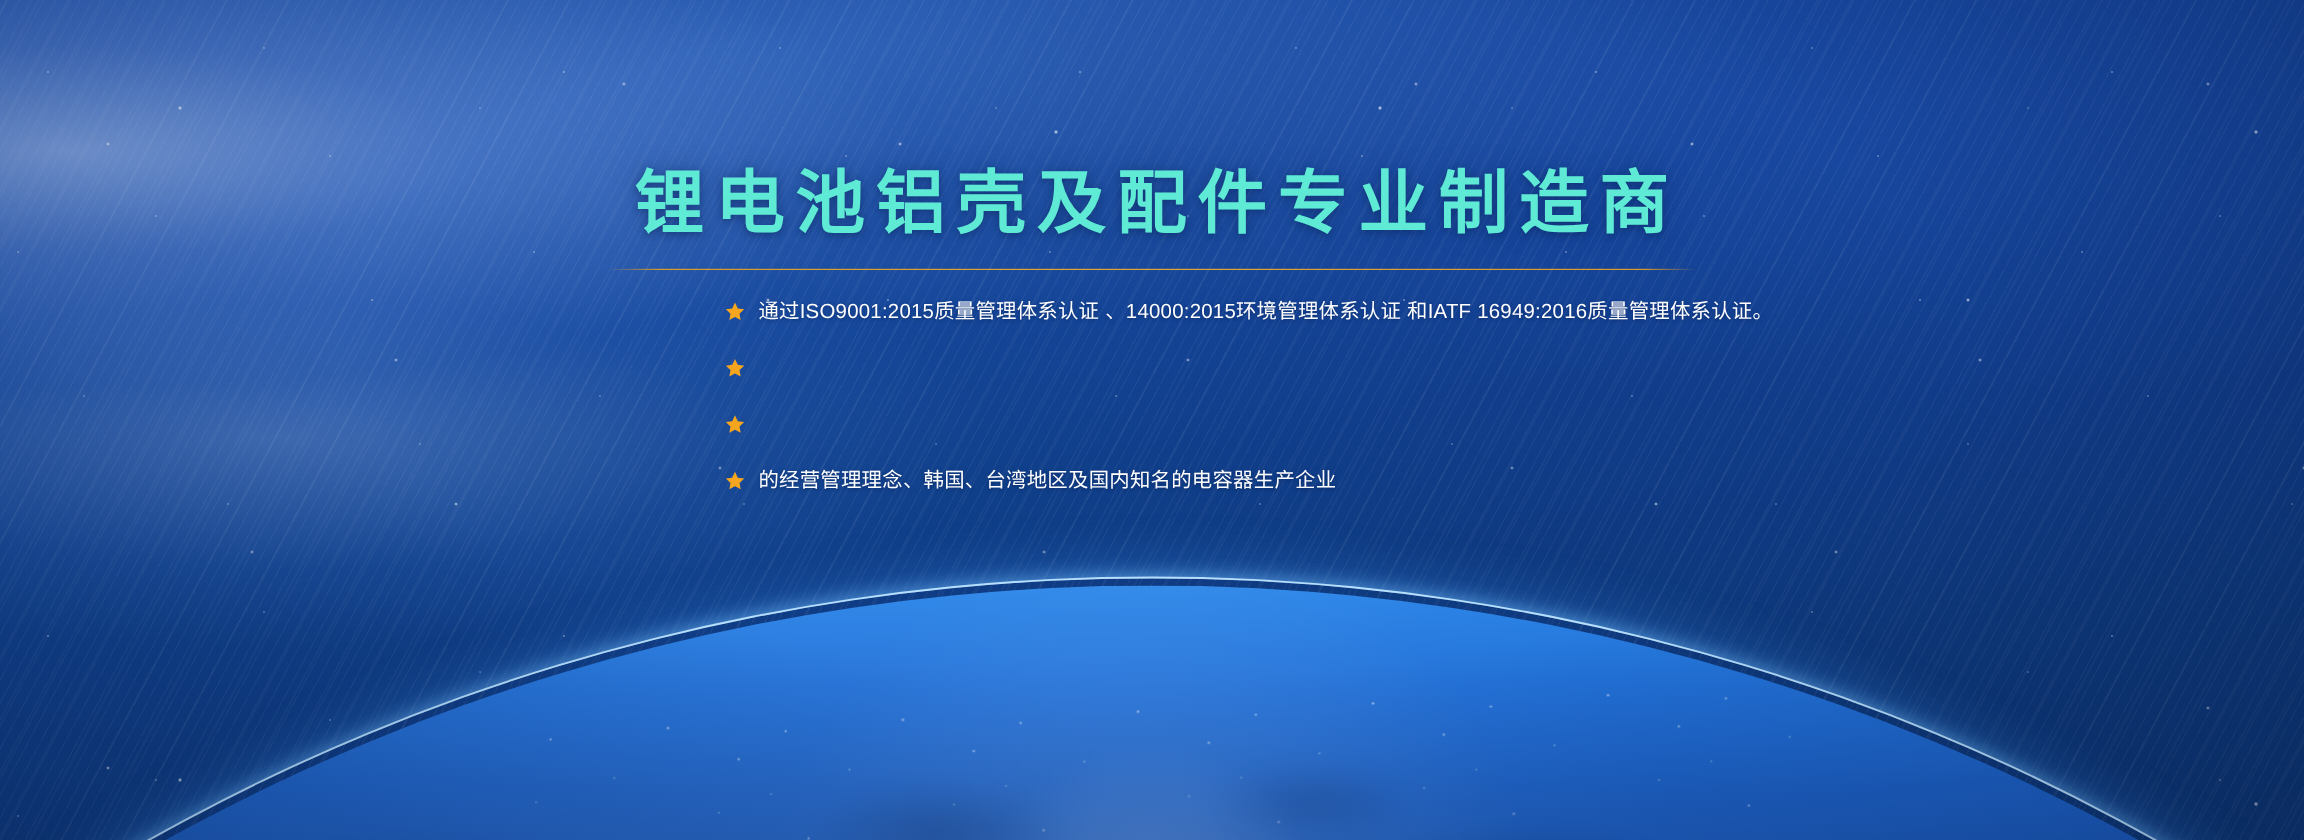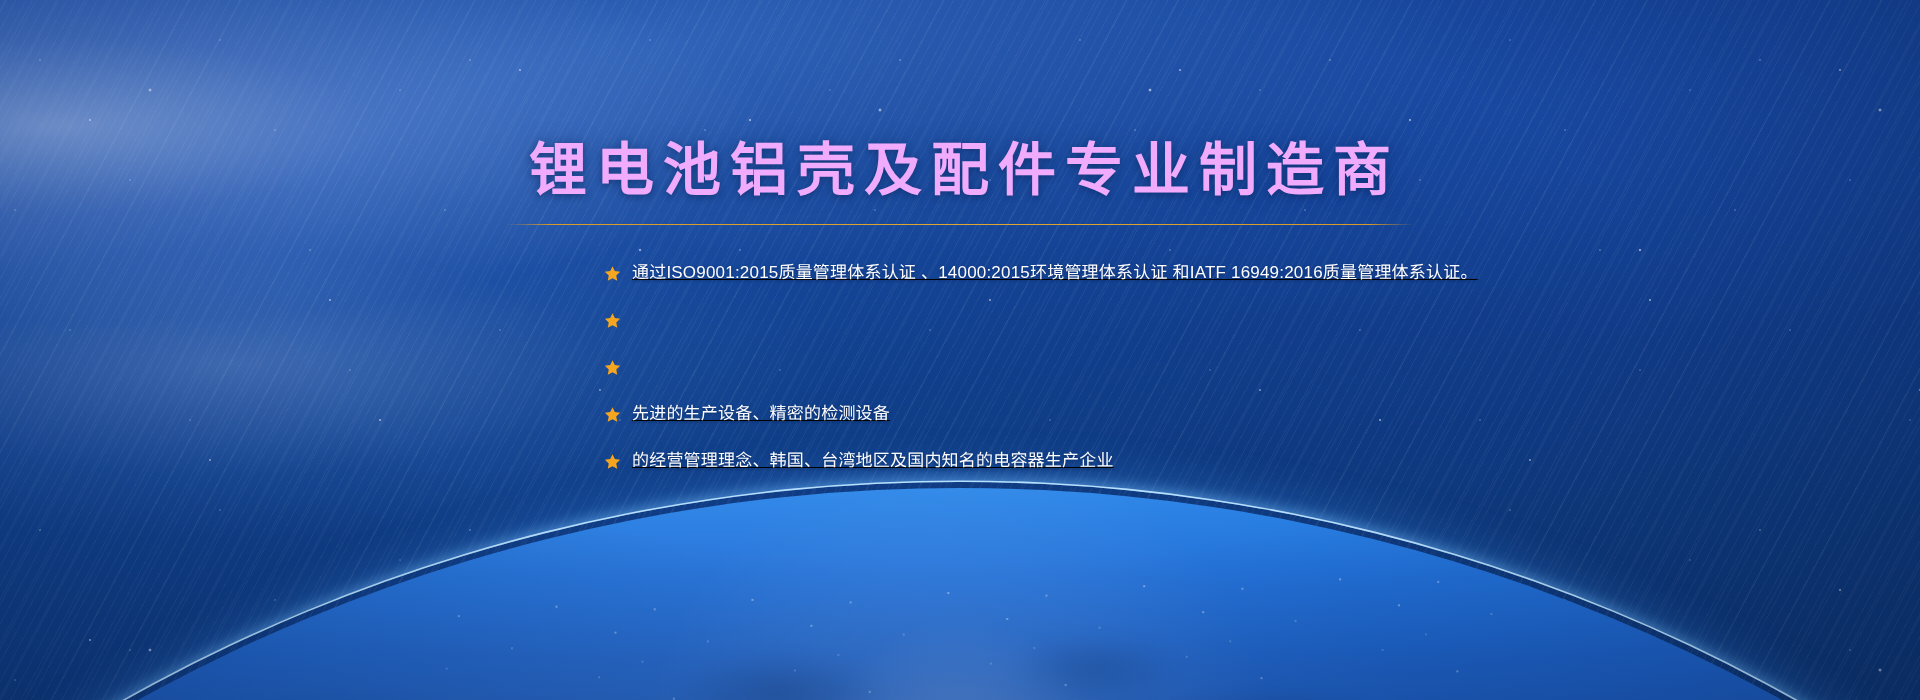--- a/index.html
+++ b/index.html
@@ -215,21 +215,21 @@
     inset: 0;
     z-index: 10;
   }
 
   .headline {
     position: absolute;
     top: 140px;
     left: 0;
     width: 1920px;
     text-align: center;
-    color: #f0abfc;
+    color: #5eead4;
     font-size: 58px;
     font-weight: bold;
     letter-spacing: 9px;
     line-height: 1.05;
     text-indent: 9px;
     text-shadow:
       0 0 18px rgba(16,52,120,0.55),
       0 2px 6px rgba(8,30,78,0.45);
     white-space: nowrap;
   }
@@ -249,24 +249,23 @@
   }
 
   .bullets {
     position: absolute;
     top: 249px;
     left: 604px;
     width: 1100px;
   }
   .bullet {
     display: flex;
-    align-items: center;
+    align-items: flex-start;
     height: 47px;
     white-space: nowrap;
-    text-decoration: underline;
   }
   .star-icon {
     flex: 0 0 auto;
     width: 17px;
     height: 17px;
     margin-top: 2px;
     margin-right: 11px;
   }
   .star-icon svg { display: block; }
   .bullet-text {
@@ -324,28 +323,20 @@
       </div>
 
       <div class="bullet">
         <span class="star-icon">
           <svg viewBox="0 0 24 24" width="17" height="17" aria-hidden="true">
             <polygon points="12,1.6 15.3,8.5 22.8,9.5 17.3,14.7 18.7,22.2 12,18.6 5.3,22.2 6.7,14.7 1.2,9.5 8.7,8.5" fill="#f5a51e"></polygon>
           </svg>
         </span>
       </div>
 
-      <div class="bullet">
-        <span class="star-icon">
-          <svg viewBox="0 0 24 24" width="17" height="17" aria-hidden="true">
-            <polygon points="12,1.6 15.3,8.5 22.8,9.5 17.3,14.7 18.7,22.2 12,18.6 5.3,22.2 6.7,14.7 1.2,9.5 8.7,8.5" fill="#f5a51e"></polygon>
-          </svg>
-        </span>
-        <span class="bullet-text">先进的生产设备、精密的检测设备</span>
-      </div>
 
       <div class="bullet">
         <span class="star-icon">
           <svg viewBox="0 0 24 24" width="17" height="17" aria-hidden="true">
             <polygon points="12,1.6 15.3,8.5 22.8,9.5 17.3,14.7 18.7,22.2 12,18.6 5.3,22.2 6.7,14.7 1.2,9.5 8.7,8.5" fill="#f5a51e"></polygon>
           </svg>
         </span>
         <span class="bullet-text">的经营管理理念、韩国、台湾地区及国内知名的电容器生产企业</span>
       </div>
 

